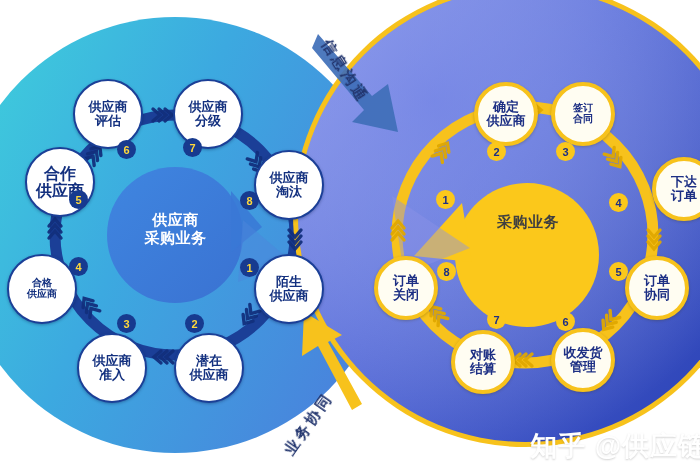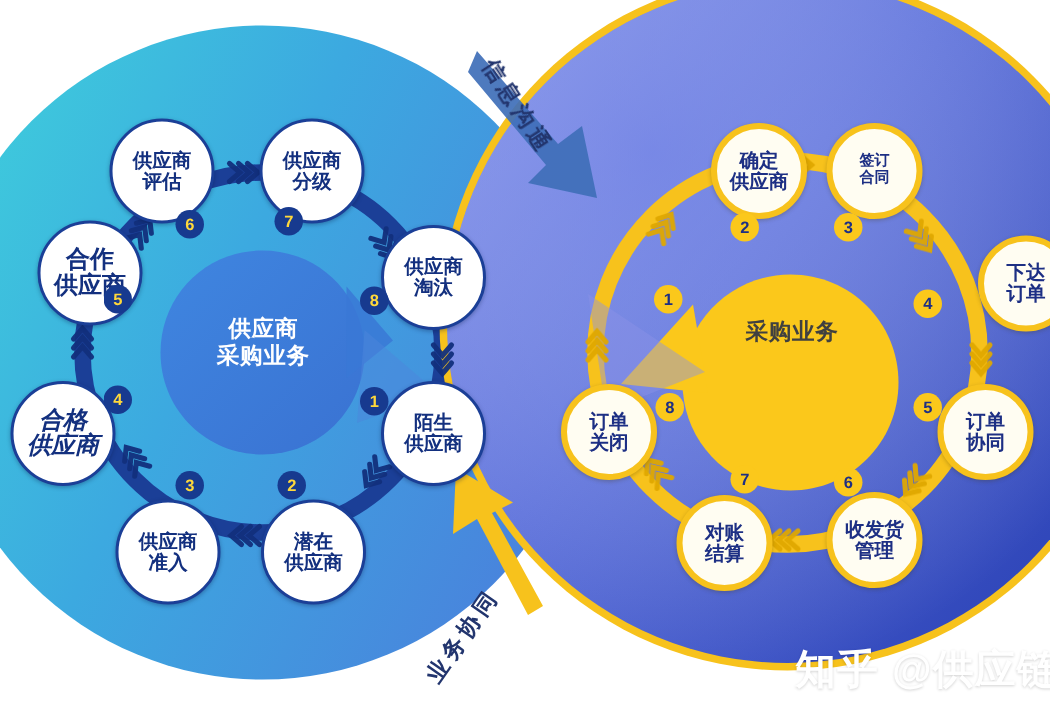--- a/index.html
+++ b/index.html
@@ -224,21 +224,21 @@
   <div class="badge left" style="left:185px;top:314px;width:19px;height:19px;font-size:11px;">2</div>
 
   <div class="node left" style="left:77px;top:333px;width:70px;height:70px;font-size:13px;">
     <span>
       <span class="lbl">供应商</span>
       <span class="lbl">准入</span>
     </span>
   </div>
   <div class="badge left" style="left:117px;top:314px;width:19px;height:19px;font-size:11px;">3</div>
 
-  <div class="node left" style="left:7px;top:254px;width:70px;height:70px;font-size:16px;font-style:italic;">
+  <div class="node left" style="left:7px;top:254px;width:70px;height:70px;font-size:10px;">
     <span>
       <span class="lbl">合格</span>
       <span class="lbl">供应商</span>
     </span>
   </div>
   <div class="badge left" style="left:69px;top:257px;width:19px;height:19px;font-size:11px;">4</div>
 
   <div class="node left" style="left:25px;top:147px;width:70px;height:70px;font-size:16px;justify-content:center;">
     <span>
       <span class="lbl">合作</span>

